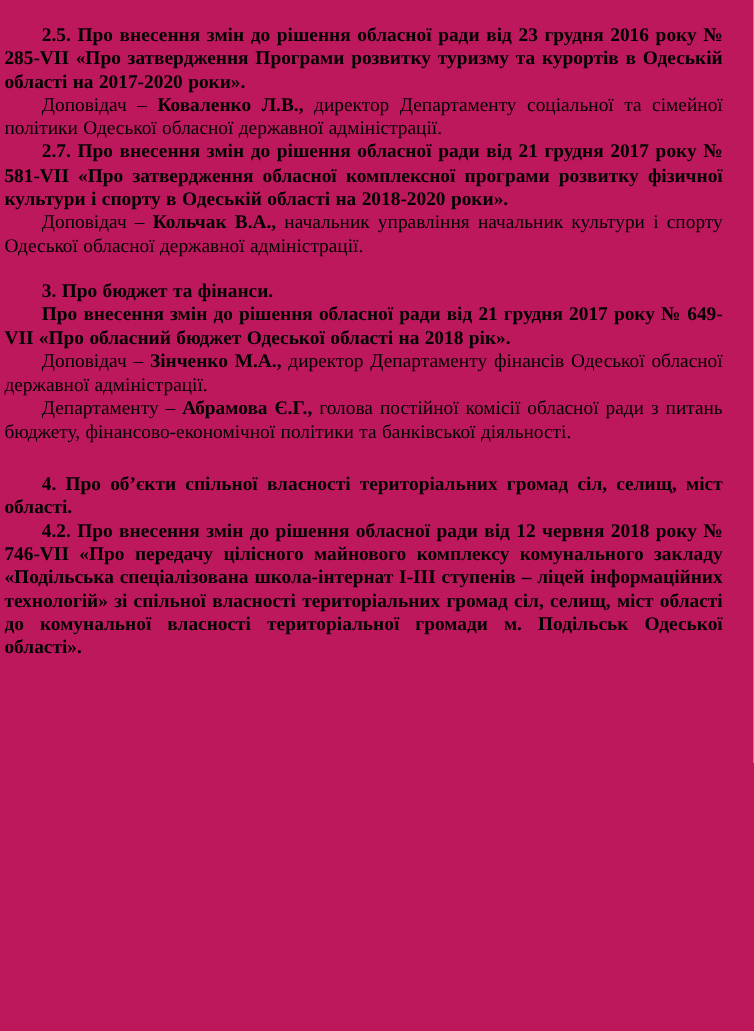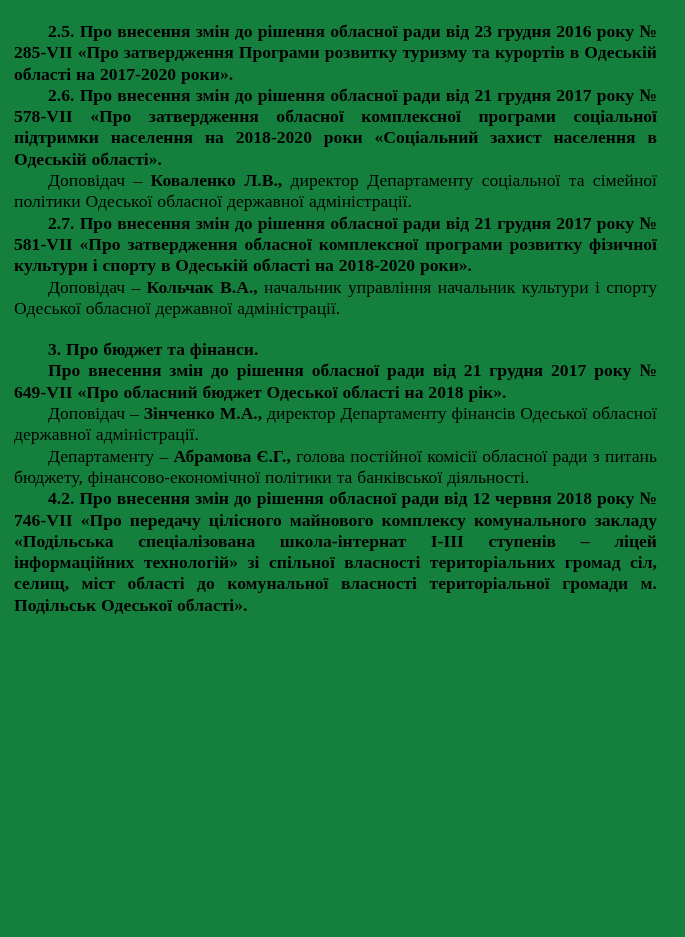--- a/index.html
+++ b/index.html
@@ -11,22 +11,22 @@
     width: 685px;
     height: 937px;
     overflow: hidden;
     font-family: "Liberation Serif", "DejaVu Serif", serif;
     color: #000000;
   }
   .page {
     box-sizing: border-box;
     width: 685px;
     height: 937px;
-    padding: 21px 28px 0 14px;
-    background: #15803d;
+    padding: 21px 28px 0 4px;
+    background: #be185d;
   }
   .page p {
     margin: 0;
     font-size: 17.6px;
     line-height: 21.3px;
     text-align: justify;
     text-indent: 34px;
     word-spacing: 0.5px;
   }
   .page p.title {
@@ -40,23 +40,20 @@
 </head>
 <body>
 
 <div class="page">
 
   <p class="title">
     <span>2.5. Про внесення змін до рішення обласної ради від 23 грудня 2016 року № 285-VII «Про затвердження Програми розвитку туризму та курортів в Одеській області на 2017-2020 роки».</span>
   </p>
 
 
-  <p class="title">
-    <span>2.6. Про внесення змін до рішення обласної ради від 21 грудня 2017 року № 578-VII «Про затвердження обласної комплексної програми соціальної підтримки населення на 2018-2020 роки «Соціальний захист населення в Одеській області».</span>
-  </p>
 
   <p>
     <span>Доповідач – </span><b>Коваленко Л.В.,</b><span> директор Департаменту соціальної та сімейної політики Одеської обласної державної адміністрації.</span>
   </p>
 
   <p class="title">
     <span>2.7. Про внесення змін до рішення обласної ради від 21 грудня 2017 року № 581-VII «Про затвердження обласної комплексної програми розвитку фізичної культури і спорту в Одеській області на 2018-2020 роки».</span>
   </p>
 
   <p>
@@ -72,20 +69,23 @@
   </p>
 
   <p>
     <span>Доповідач – </span><b>Зінченко М.А.,</b><span> директор Департаменту фінансів Одеської обласної державної адміністрації.</span>
   </p>
 
   <p>
     <span>Департаменту – </span><b>Абрамова Є.Г.,</b><span> голова постійної комісії обласної ради з питань бюджету, фінансово-економічної політики та банківської діяльності.</span>
   </p>
 
+  <p class="title gap-b">
+    <span>4. Про об’єкти спільної власності територіальних громад сіл, селищ, міст області.</span>
+  </p>
 
 
   <p class="title">
     <span>4.2. Про внесення змін до рішення обласної ради від 12 червня 2018 року № 746-VII «Про передачу цілісного майнового комплексу комунального закладу «Подільська спеціалізована школа-інтернат I-III ступенів – ліцей інформаційних технологій» зі спільної власності територіальних громад сіл, селищ, міст області до комунальної власності територіальної громади м. Подільськ Одеської області».</span>
   </p>
 
 
 </div>
 
 </body></html>

